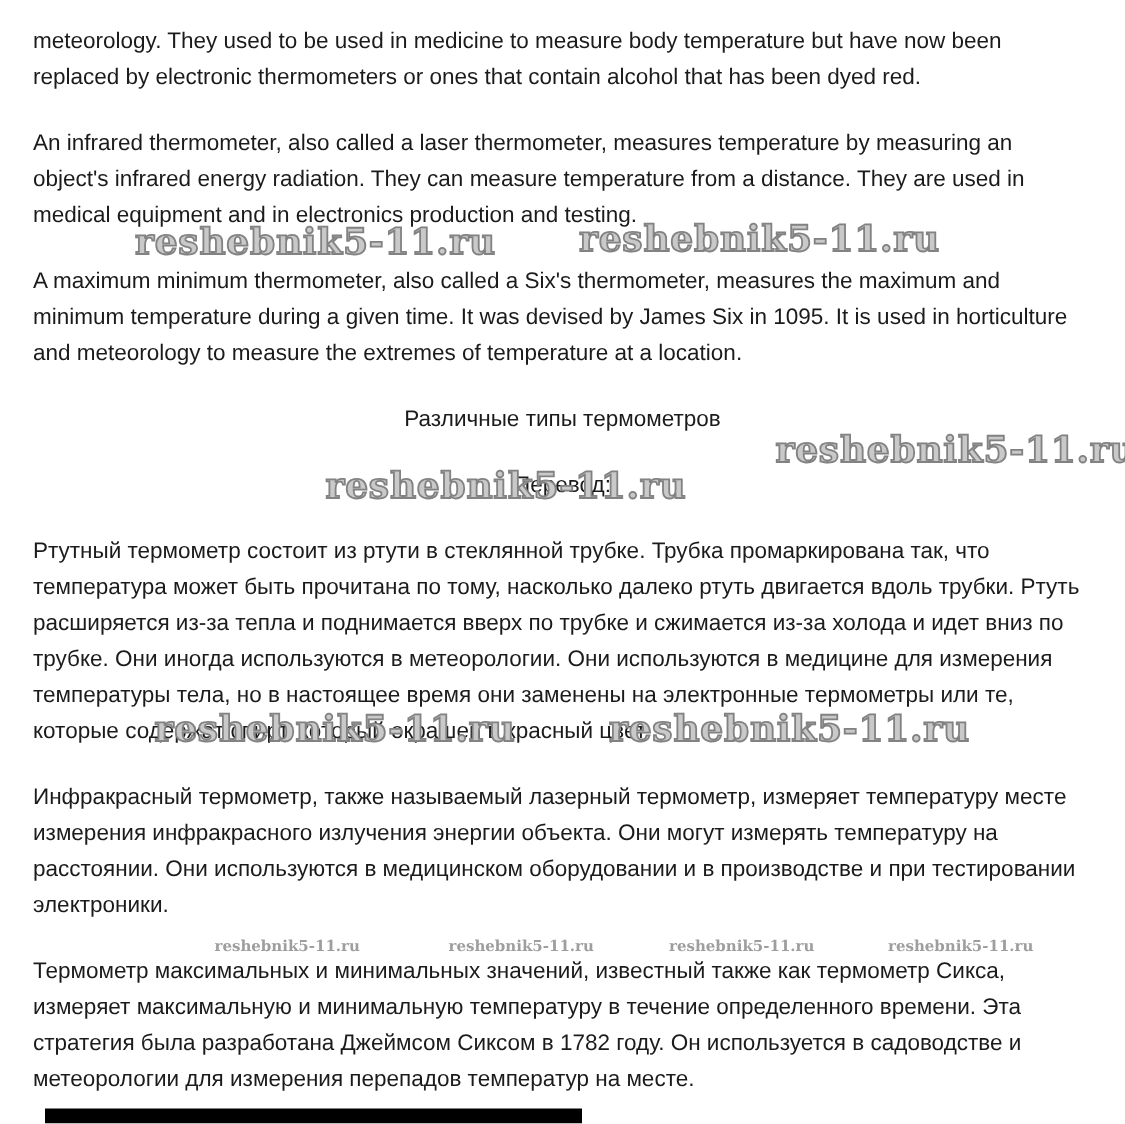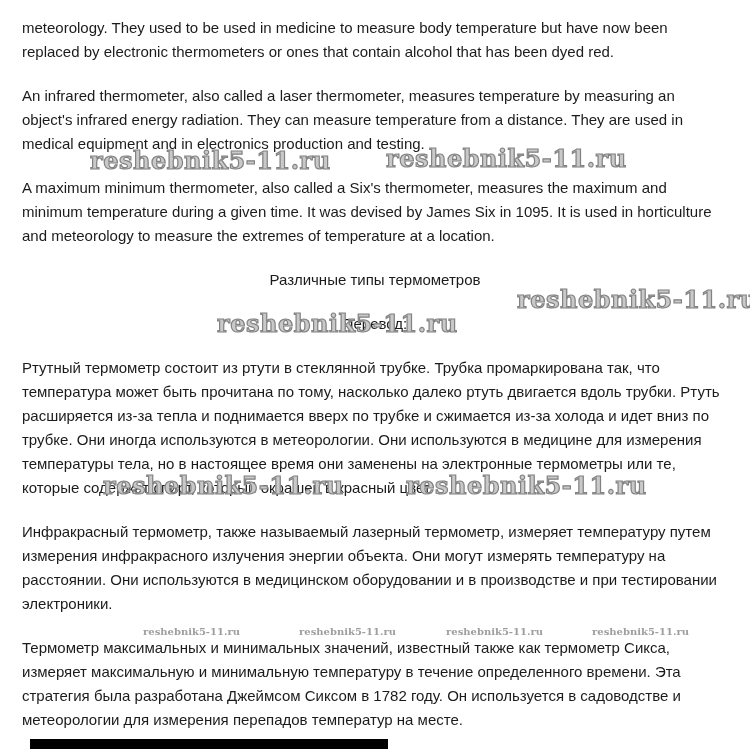--- a/index.html
+++ b/index.html
@@ -72,21 +72,21 @@
 </head>
 <body>
 
 <div class="doc">
   <p>meteorology. They used to be used in medicine to measure body temperature but have now been replaced by electronic thermometers or ones that contain alcohol that has been dyed red.</p>
   <p>An infrared thermometer, also called a laser thermometer, measures temperature by measuring an object's infrared energy radiation. They can measure temperature from a distance. They are used in medical equipment and in electronics production and testing.</p>
   <p>A maximum minimum thermometer, also called a Six's thermometer, measures the maximum and minimum temperature during a given time. It was devised by James Six in 1095. It is used in horticulture and meteorology to measure the extremes of temperature at a location.</p>
   <p class="center">Различные типы термометров</p>
   <p class="center">Перевод:</p>
   <p>Ртутный термометр состоит из ртути в стеклянной трубке. Трубка промаркирована так, что температура может быть прочитана по тому, насколько далеко ртуть двигается вдоль трубки. Ртуть расширяется из-за тепла и поднимается вверх по трубке и сжимается из-за холода и идет вниз по трубке. Они иногда используются в метеорологии. Они используются в медицине для измерения температуры тела, но в настоящее время они заменены на электронные термометры или те, которые содержат спирт, который окрашен в красный цвет.</p>
-  <p>Инфракрасный термометр, также называемый лазерный термометр, измеряет температуру путем измерения инфракрасного излучения энергии объекта. Они могут измерять температуру на расстоянии. Они используются в медицинском оборудовании и в производстве и при тестировании электроники.</p>
+  <p>Инфракрасный термометр, также называемый лазерный термометр, измеряет температуру месте измерения инфракрасного излучения энергии объекта. Они могут измерять температуру на расстоянии. Они используются в медицинском оборудовании и в производстве и при тестировании электроники.</p>
   <p>Термометр максимальных и минимальных значений, известный также как термометр Сикса, измеряет максимальную и минимальную температуру в течение определенного времени. Эта стратегия была разработана Джеймсом Сиксом в 1782 году. Он используется в садоводстве и метеорологии для измерения перепадов температур на месте.</p>
 </div>
 
 <span class="wm wm-1">reshebnik5-11.ru</span>
 <span class="wm wm-2">reshebnik5-11.ru</span>
 <span class="wm wm-3">reshebnik5-11.ru</span>
 <span class="wm wm-4">reshebnik5-11.ru</span>
 <span class="wm wm-5">reshebnik5-11.ru</span>
 <span class="wm wm-6">reshebnik5-11.ru</span>
 

